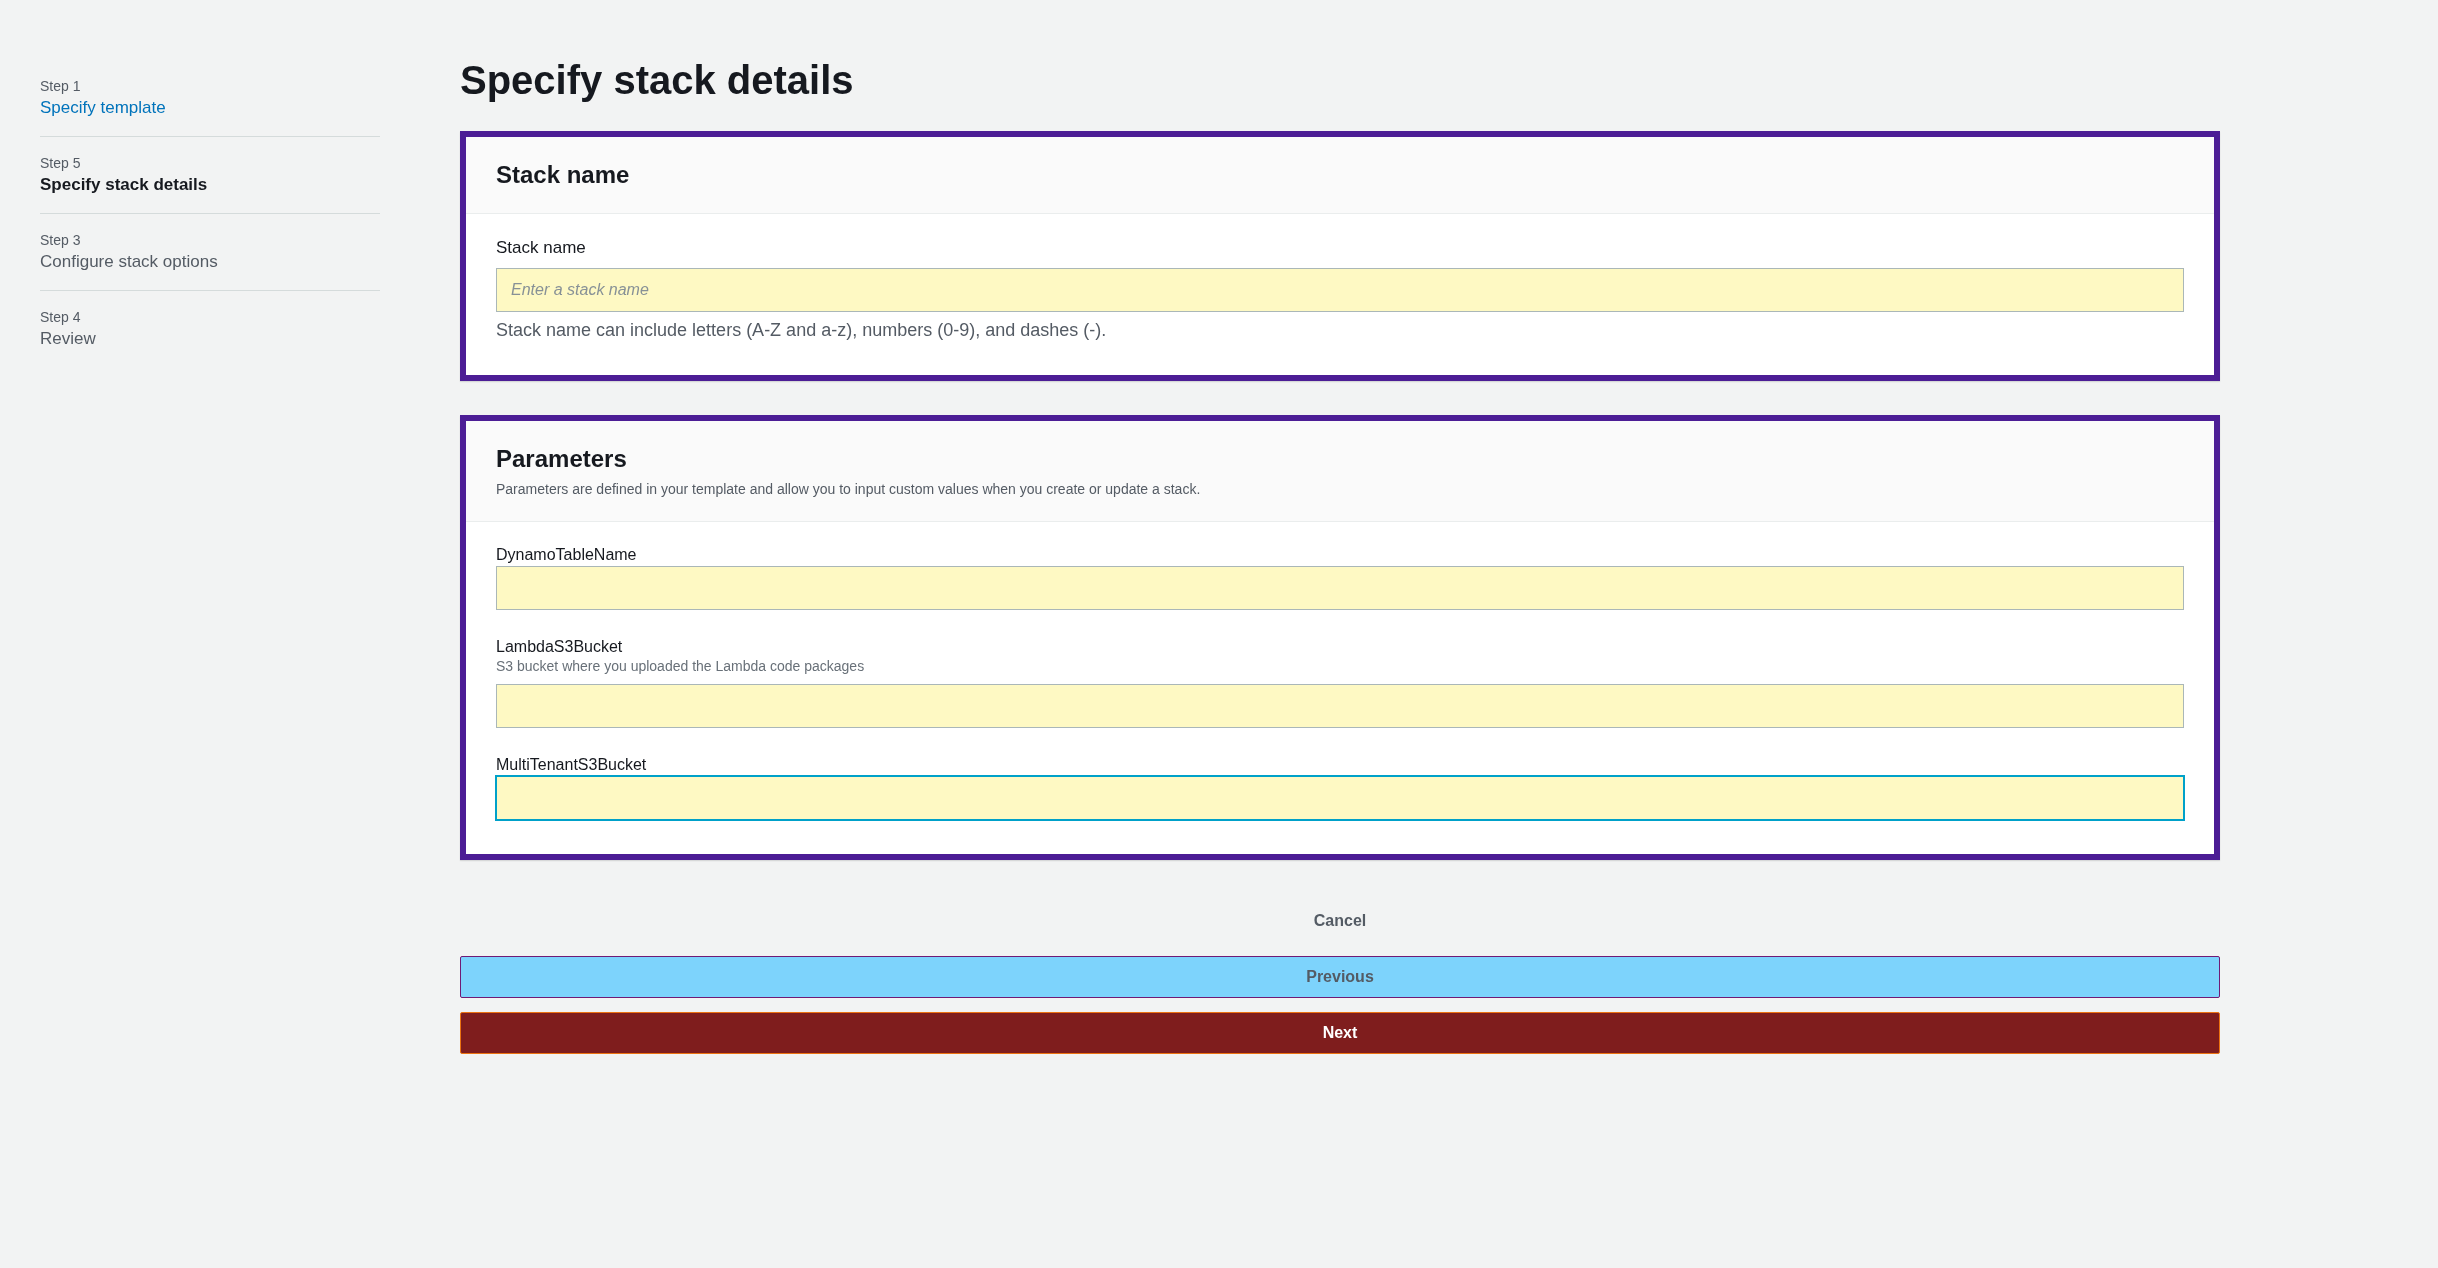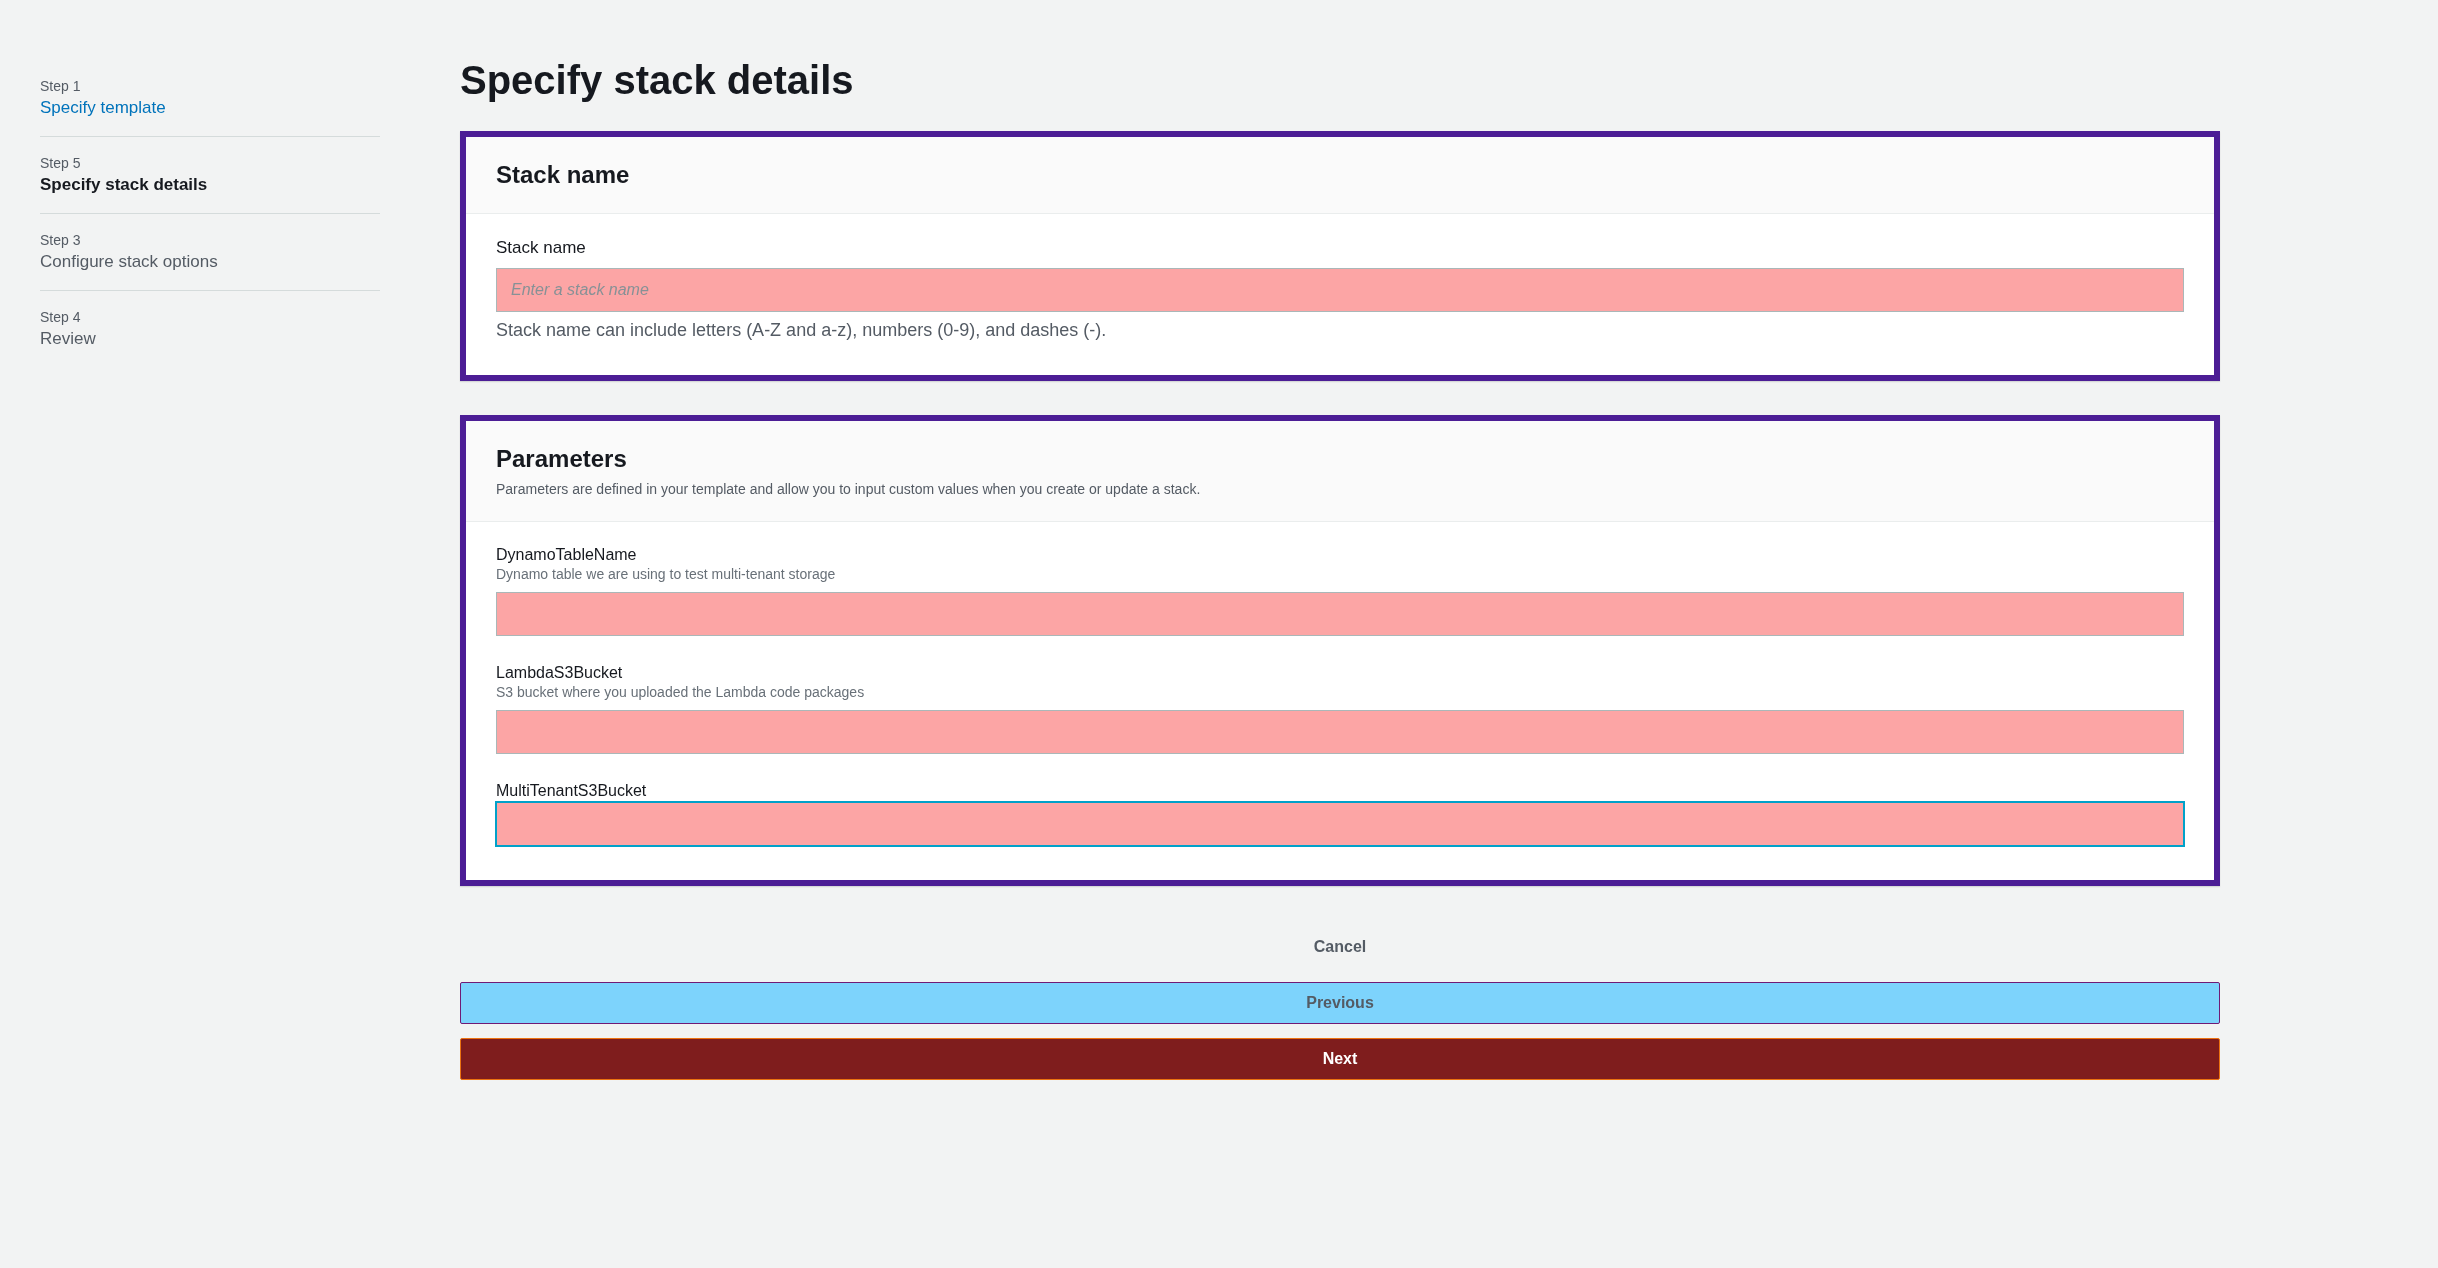--- a/index.html
+++ b/index.html
@@ -95,21 +95,21 @@
   }
   .field input[type="text"] {
     width: 100%;
     height: 44px;
     border: 1px solid #aab7b8;
     padding: 8px 14px;
     font-size: 16px;
     font-family: inherit;
     color: #16191f;
     outline: none;
-    background: #fca5a5;
+    background: #fef9c3;
   }
   .field input[type="text"]::placeholder {
     color: #879196;
     font-style: italic;
   }
   .field input[type="text"]:focus,
   .field input.focused {
     border: 1px solid #00a1c9;
     box-shadow: 0 0 0 1px #00a1c9;
   }
@@ -197,21 +197,20 @@
 
     <section class="panel">
       <div class="panel-header">
         <h2>Parameters</h2>
         <div class="desc">Parameters are defined in your template and allow you to input custom values when you create or update a stack.</div>
       </div>
       <div class="panel-body">
 
         <div class="field">
           <div class="label">DynamoTableName</div>
-          <div class="hint">Dynamo table we are using to test multi-tenant storage</div>
           <input type="text" value="" style="">
         </div>
 
         <div class="field">
           <div class="label">LambdaS3Bucket</div>
           <div class="hint">S3 bucket where you uploaded the Lambda code packages</div>
           <input type="text" value="" style="">
         </div>
 
         <div class="field">

